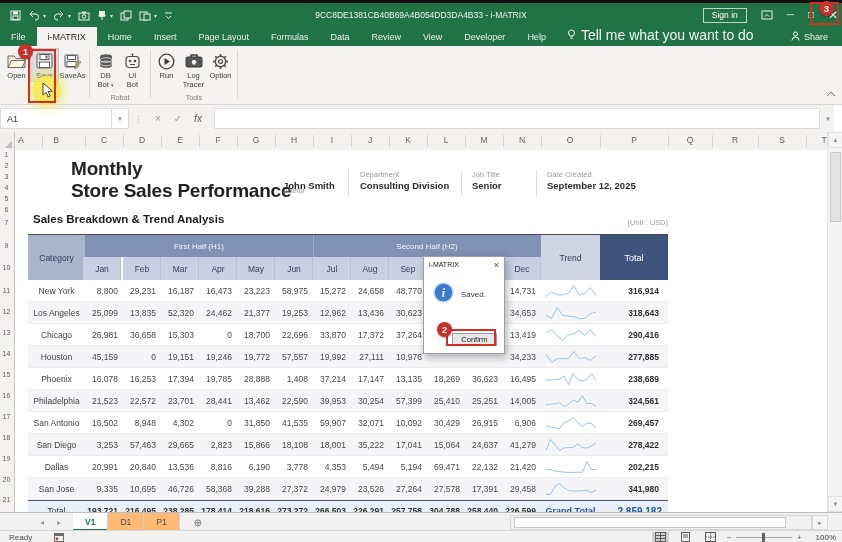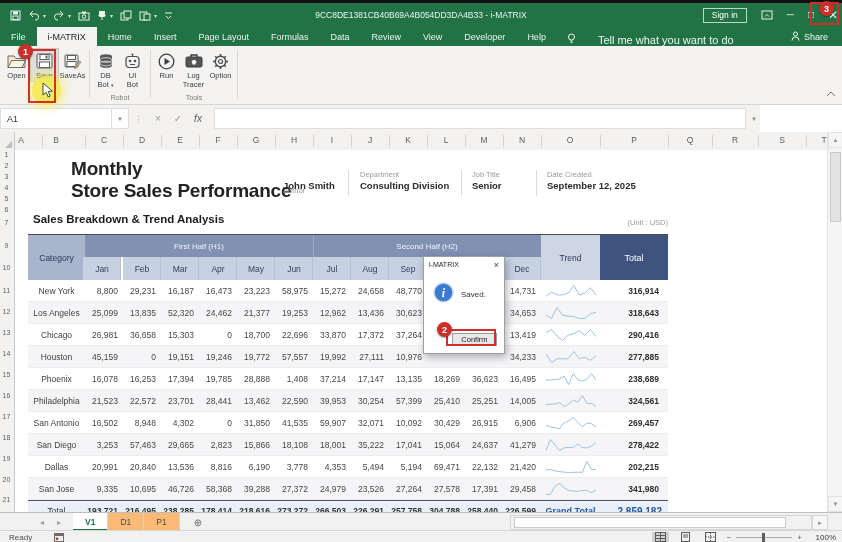--- a/index.html
+++ b/index.html
@@ -15,37 +15,37 @@
   .tb-title{position:absolute;left:0;right:0;text-align:center;color:#eaf4ee;font-size:8.5px;pointer-events:none;}
   .tb-right{position:absolute;right:4px;top:0;height:24px;display:flex;align-items:center;gap:14px;}
   .signin{border:1px solid #bcd8c6;color:#fff;font-size:8.5px;padding:1px 8px 2px;background:transparent;}
   .winbtn{color:#eaf4ee;font-size:10px;line-height:10px;}
   .winbtn.close{font-size:12px;}
 
   
   .tabstrip{position:absolute;left:0;top:27px;width:842px;height:19px;background:#217346;display:flex;align-items:stretch;}
   .rtab{color:#e9f2ec;font-size:9px;display:flex;align-items:center;padding:0 11px;}
   .rtab.active{background:#f4f3f2;color:#252525;}
-  .tellme{display:flex;align-items:flex-end;gap:22px;color:#eef5f0;font-size:11px;padding:0 10px;}
+  .tellme{display:flex;align-items:flex-start;gap:5px;color:#eef5f0;font-size:14px;padding:0 10px;}
   .tstrip-spacer{flex:1;}
   .share{display:flex;align-items:center;gap:4px;color:#eef5f0;font-size:9px;padding-right:14px;}
 
   
   .ribbon{position:absolute;left:0;top:46px;width:842px;height:58px;background:#f4f3f2;border-bottom:1px solid #d8d5d2;}
   .rgroup{position:absolute;top:2px;height:54px;}
   .rgroup .btns{display:flex;align-items:flex-start;}
   .rbtn{width:27px;padding:2px 0 0;display:flex;flex-direction:column;align-items:center;color:#3c3c3c;font-size:7.5px;line-height:8.5px;text-align:center;}
   .rbtn .ric{height:22px;display:flex;align-items:center;justify-content:center;}
   .rbtn.pressed{background:#dfdedd;border:1px solid #c9c7c5;padding:1px 0 0;}
   .glabel{position:absolute;bottom:1px;left:0;right:0;text-align:center;color:#7a7a78;font-size:7px;}
   .gsep{position:absolute;top:4px;width:1px;height:48px;background:#dcdad7;}
   .ribbon-collapse{position:absolute;right:6px;bottom:3px;}
 
   
-  .formulabar{position:absolute;left:0;top:105px;width:760px;height:27px;background:#f3f2f1;border-bottom:1px solid #d9d9d9;display:flex;align-items:center;}
+  .formulabar{position:absolute;left:0;top:105px;width:834px;height:27px;background:#f3f2f1;border-bottom:1px solid #d9d9d9;display:flex;align-items:center;}
   .namebox{width:104px;height:19px;background:#fff;border:1px solid #e0dedc;margin-left:0;display:flex;align-items:center;font-size:9px;color:#333;padding-left:6px;}
   .nb-arrow{width:16px;height:19px;background:#fff;border:1px solid #e0dedc;border-left:none;display:flex;align-items:center;justify-content:center;color:#8a8a8a;font-size:6px;}
   .fb-grip{color:#b9b7b5;font-size:9px;margin:0 5px;}
   .fb-ico{width:20px;text-align:center;color:#9a9a9a;font-size:10px;}
   .fb-fx{color:#5a5a5a;font-style:italic;font-size:10px;font-family:Liberation Sans, sans-serif;}
   .fb-input{flex:1;height:19px;background:#fff;border:1px solid #e0dedc;margin-left:6px;margin-right:14px;}
   .fb-expand{position:absolute;right:3px;color:#8a8a8a;font-size:6px;}
 
   
   .colheads{position:absolute;left:0;top:132px;width:827px;height:18px;background:#f3f2f1;border-bottom:1px solid #c9c9c9;overflow:hidden;}

